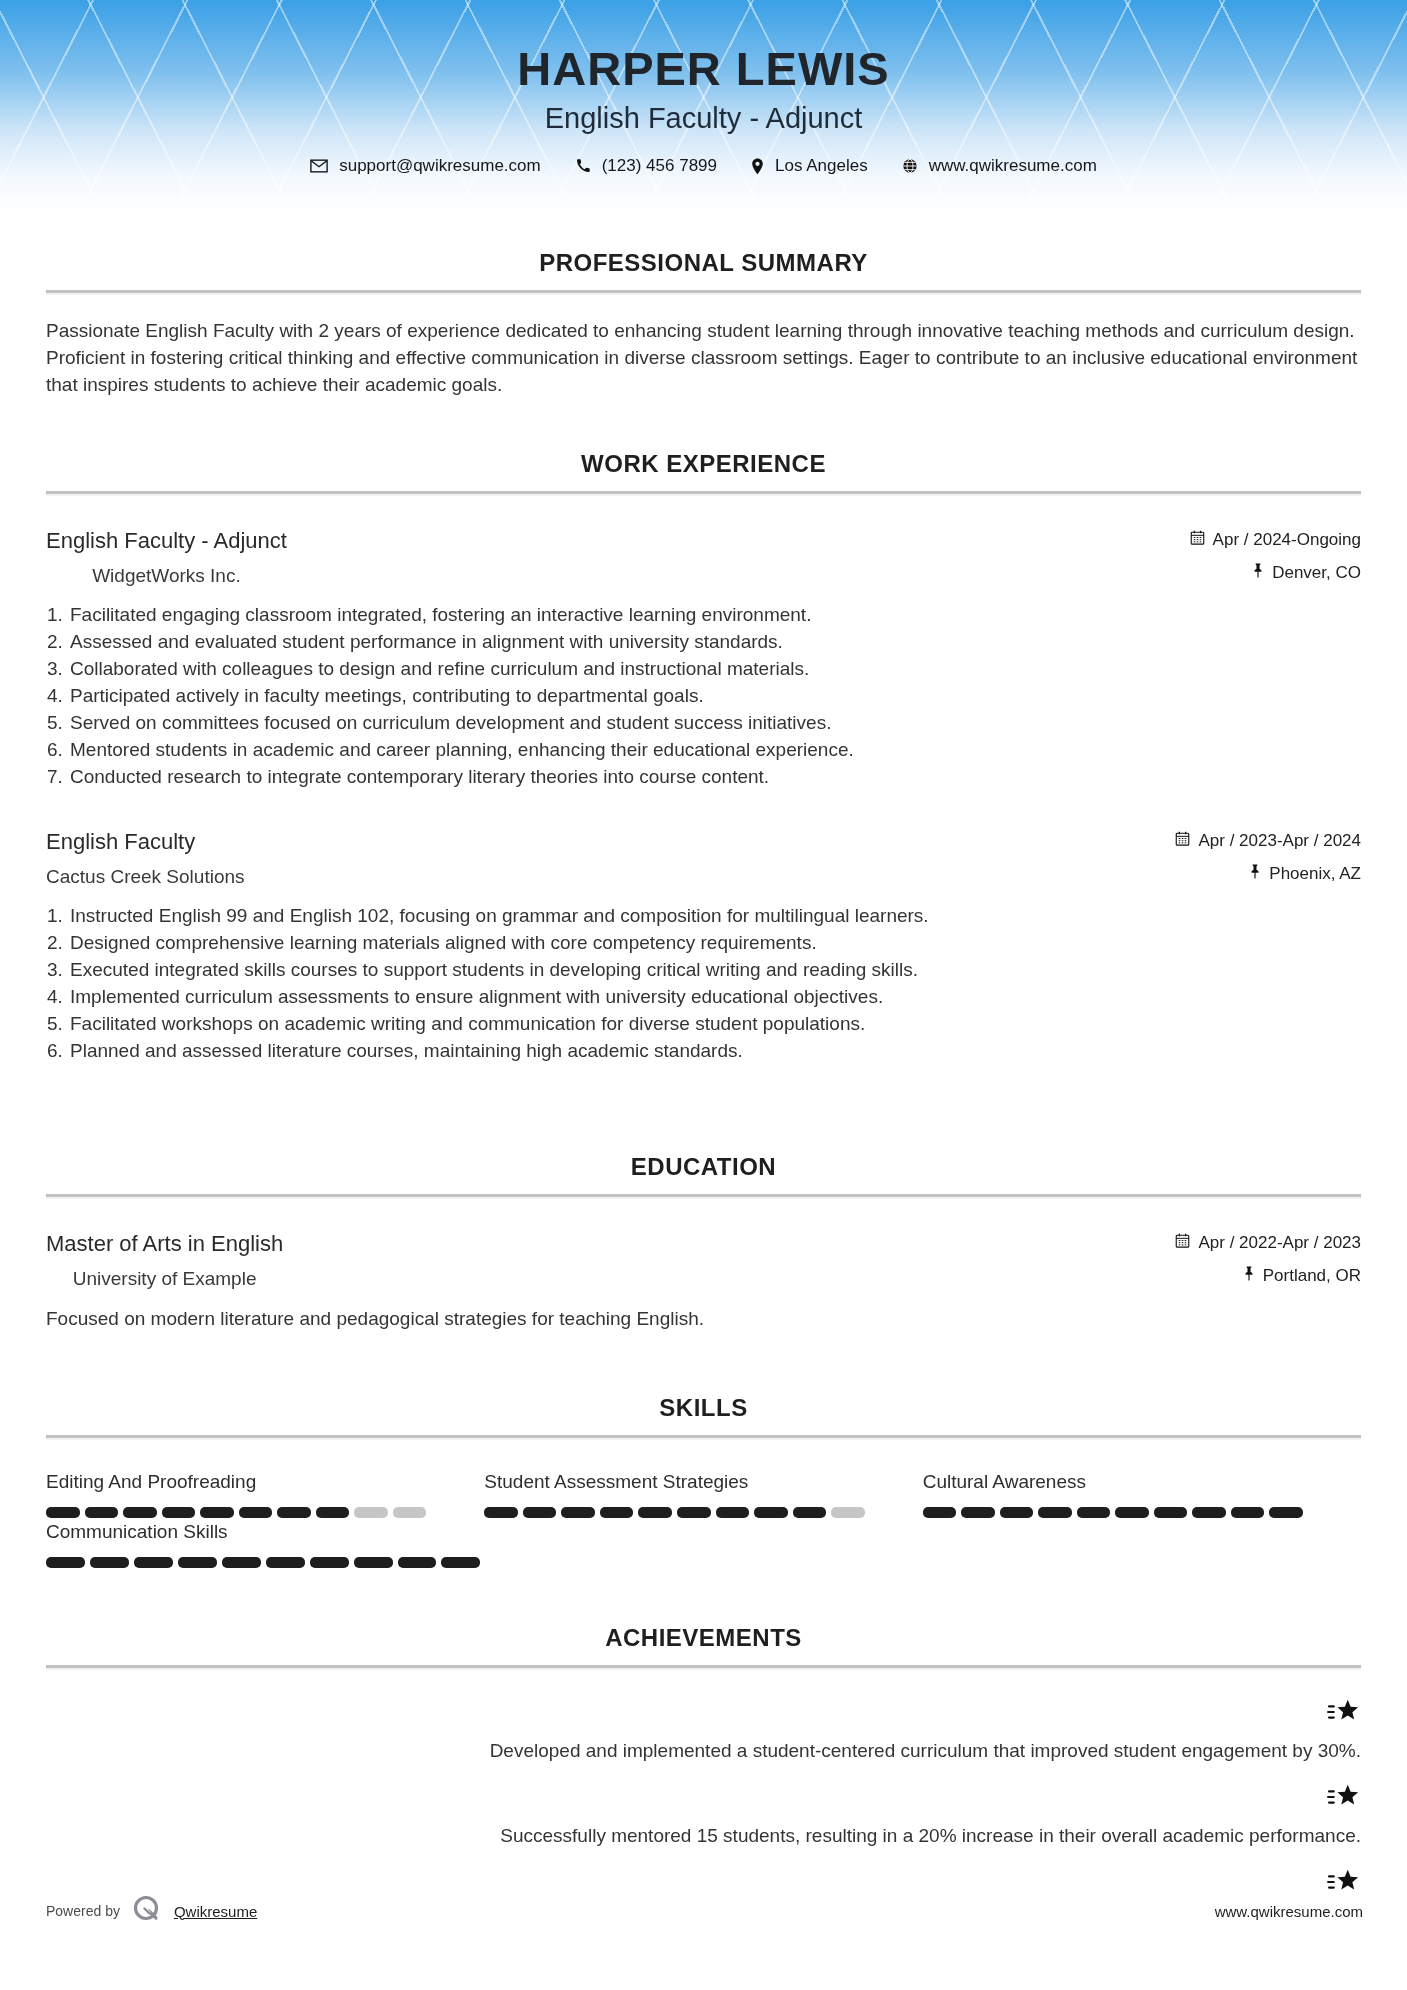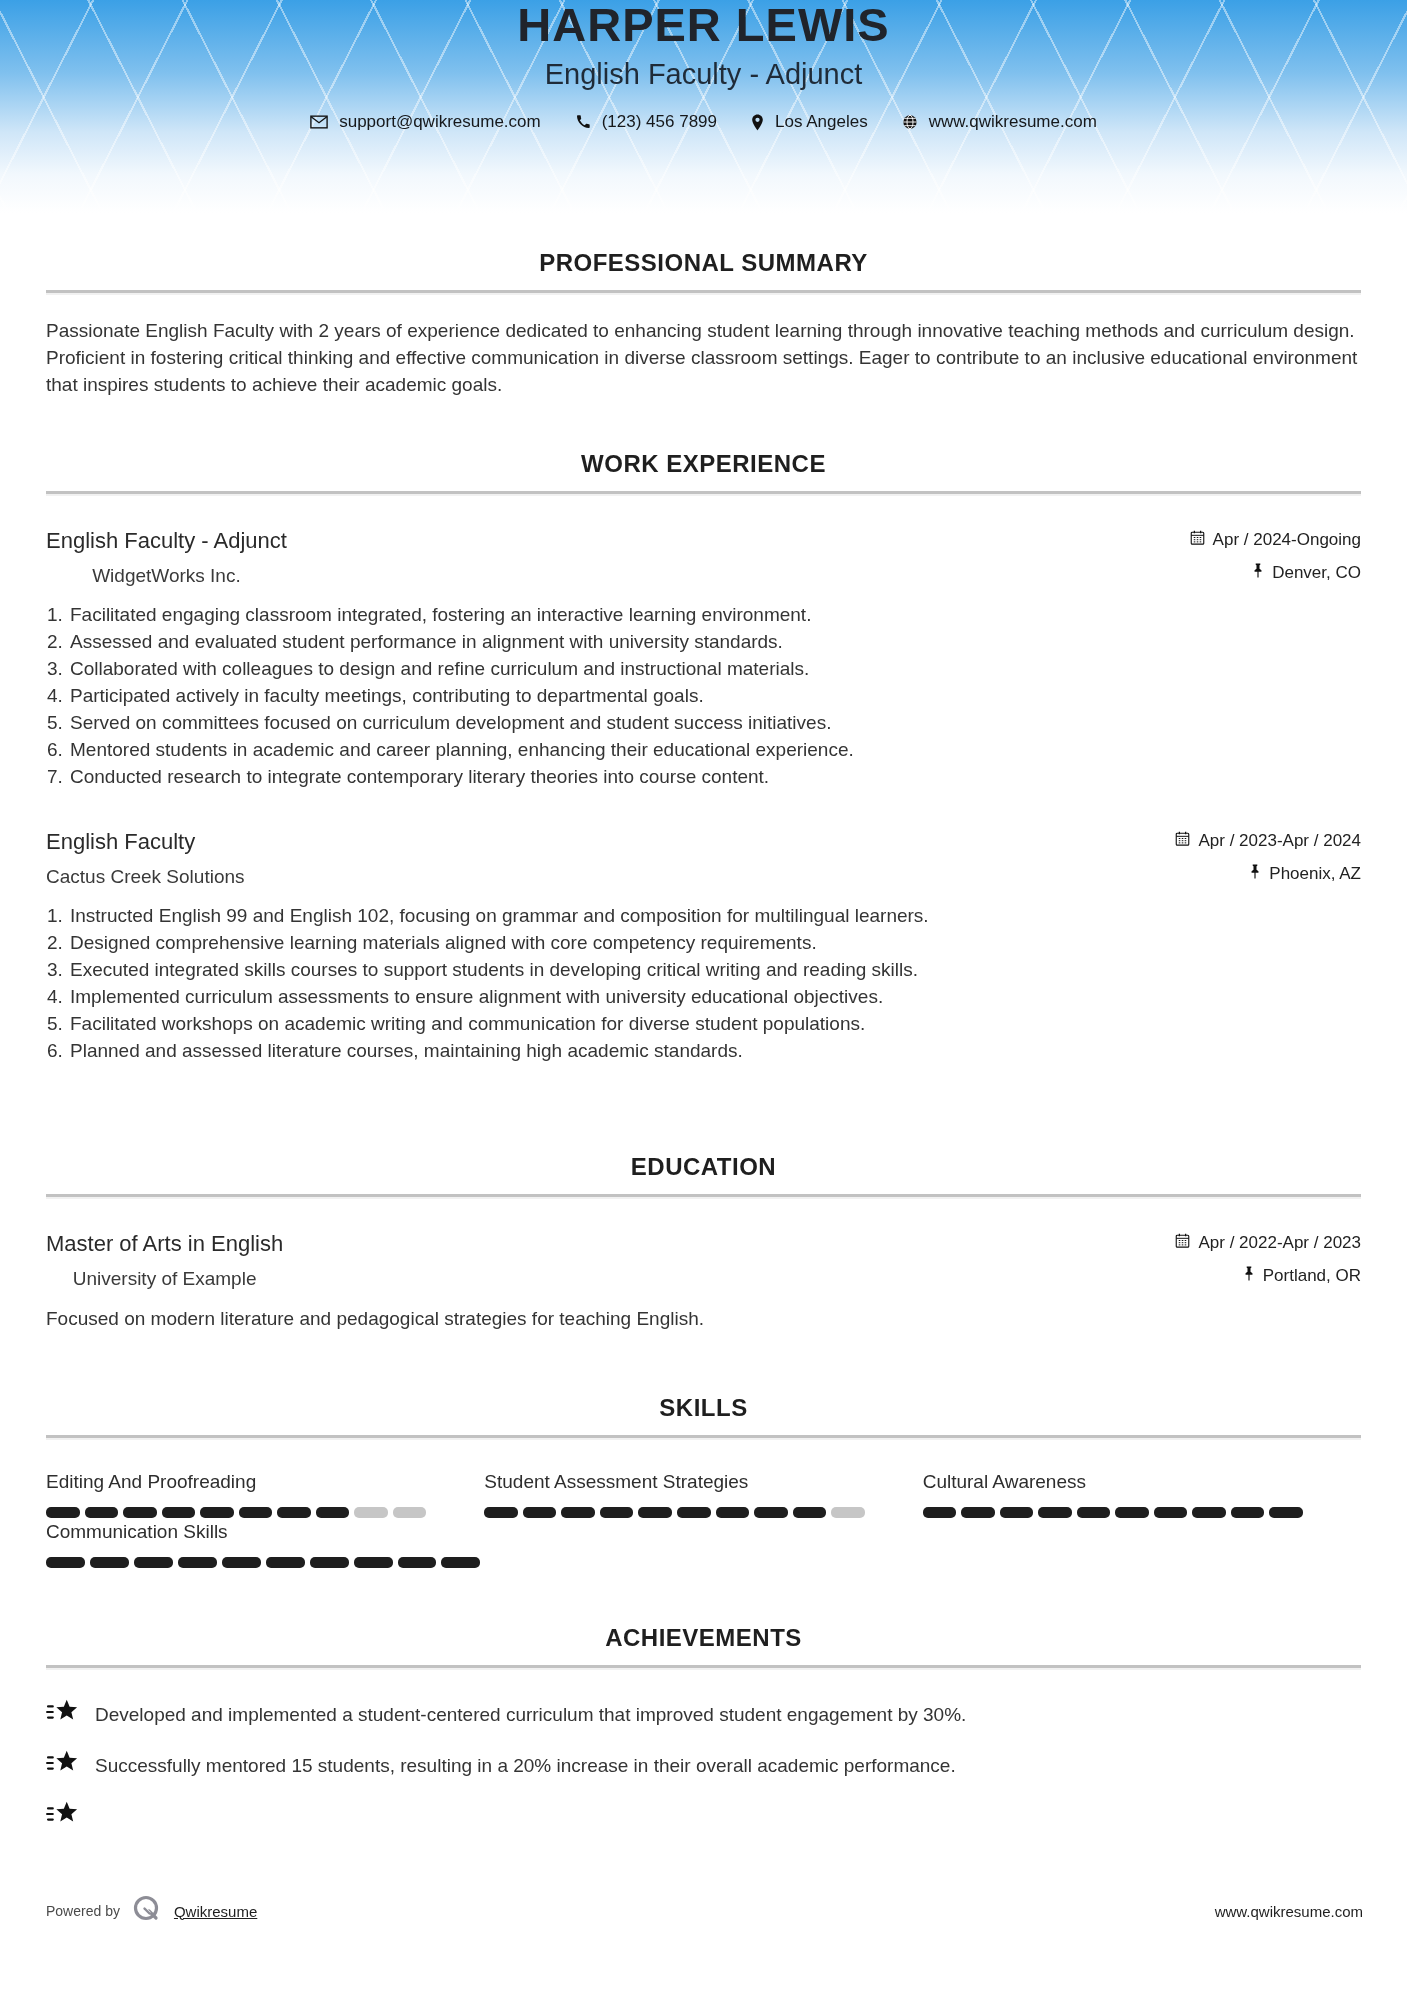--- a/index.html
+++ b/index.html
@@ -3,21 +3,21 @@
 <meta charset="utf-8">
 <style>
   * { box-sizing: border-box; margin: 0; padding: 0; }
   html,body { width:1407px; }
   body {
     font-family: "Liberation Sans", "DejaVu Sans", sans-serif;
     background:#ffffff; color:#333; height:1990px; position:relative; overflow:hidden;
   }
   
   .header {
-    height:213px; text-align:center; position:relative;
+    height:213px; text-align:center; padding-top:44px; position:relative;
     background-image:
       repeating-linear-gradient(117deg, rgba(255,255,255,0) 0 82px, rgba(255,255,255,.45) 82px 84px),
       repeating-linear-gradient(243deg, rgba(255,255,255,0) 0 82px, rgba(255,255,255,.45) 82px 84px),
       linear-gradient(180deg, #3ba0e6 0%, #7fc0ee 34%, #cfe6f8 62%, #f2f8fd 82%, #ffffff 100%);
   }
   .name { font-size:47px; font-weight:800; letter-spacing:1px; color:#20242b; line-height:50px; }
   .job-title-hdr { font-size:29px; color:#1f2b38; margin-top:7px; line-height:34px; font-weight:400; }
   .contact-row { margin-top:21px; display:flex; justify-content:center; align-items:center; gap:34px; }
   .contact-item { display:flex; align-items:center; gap:11px; font-size:17px; color:#16181b; }
   .contact-item svg { display:block; }
@@ -48,21 +48,21 @@
   .skills-grid { display:grid; grid-template-columns:repeat(3,1fr); column-gap:0; margin-top:28px; }
   .skill-cell { padding-right:58px; }
   .skill-cell:last-child { padding-right:4px; }
   .skill-name { font-size:19px; color:#2e2e2e; line-height:27px; margin-bottom:12px; }
   .skill-bar { display:flex; gap:5px; }
   .seg { flex:1; height:11px; border-radius:5px; }
   .seg-on { background:#1e1e1e; }
   .seg-off { background:#c6c6c6; }
   
   .ach-list { margin-top:30px; }
-  .ach-item { display:flex; align-items:center; gap:15px; margin-bottom:21px; }
+  .ach-item { display:flex; align-items:flex-end; gap:8px; margin-bottom:21px;flex-direction:column; }
   .ach-item svg { flex-shrink:0; margin-top:-2px; }
   .ach-text { font-size:19px; line-height:26px; color:#343434; }
   
   .footer { position:absolute; left:46px; right:44px; bottom:62px; display:flex; justify-content:space-between; align-items:center; }
   .footer-left { display:flex; align-items:center; gap:12px; }
   .powered { font-size:14px; color:#4a4a4a; }
   .brand-link { font-size:15px; color:#1f1f1f; text-decoration:underline; }
   .footer-site { font-size:15px; color:#1f1f1f; }
 </style>
 </head>

